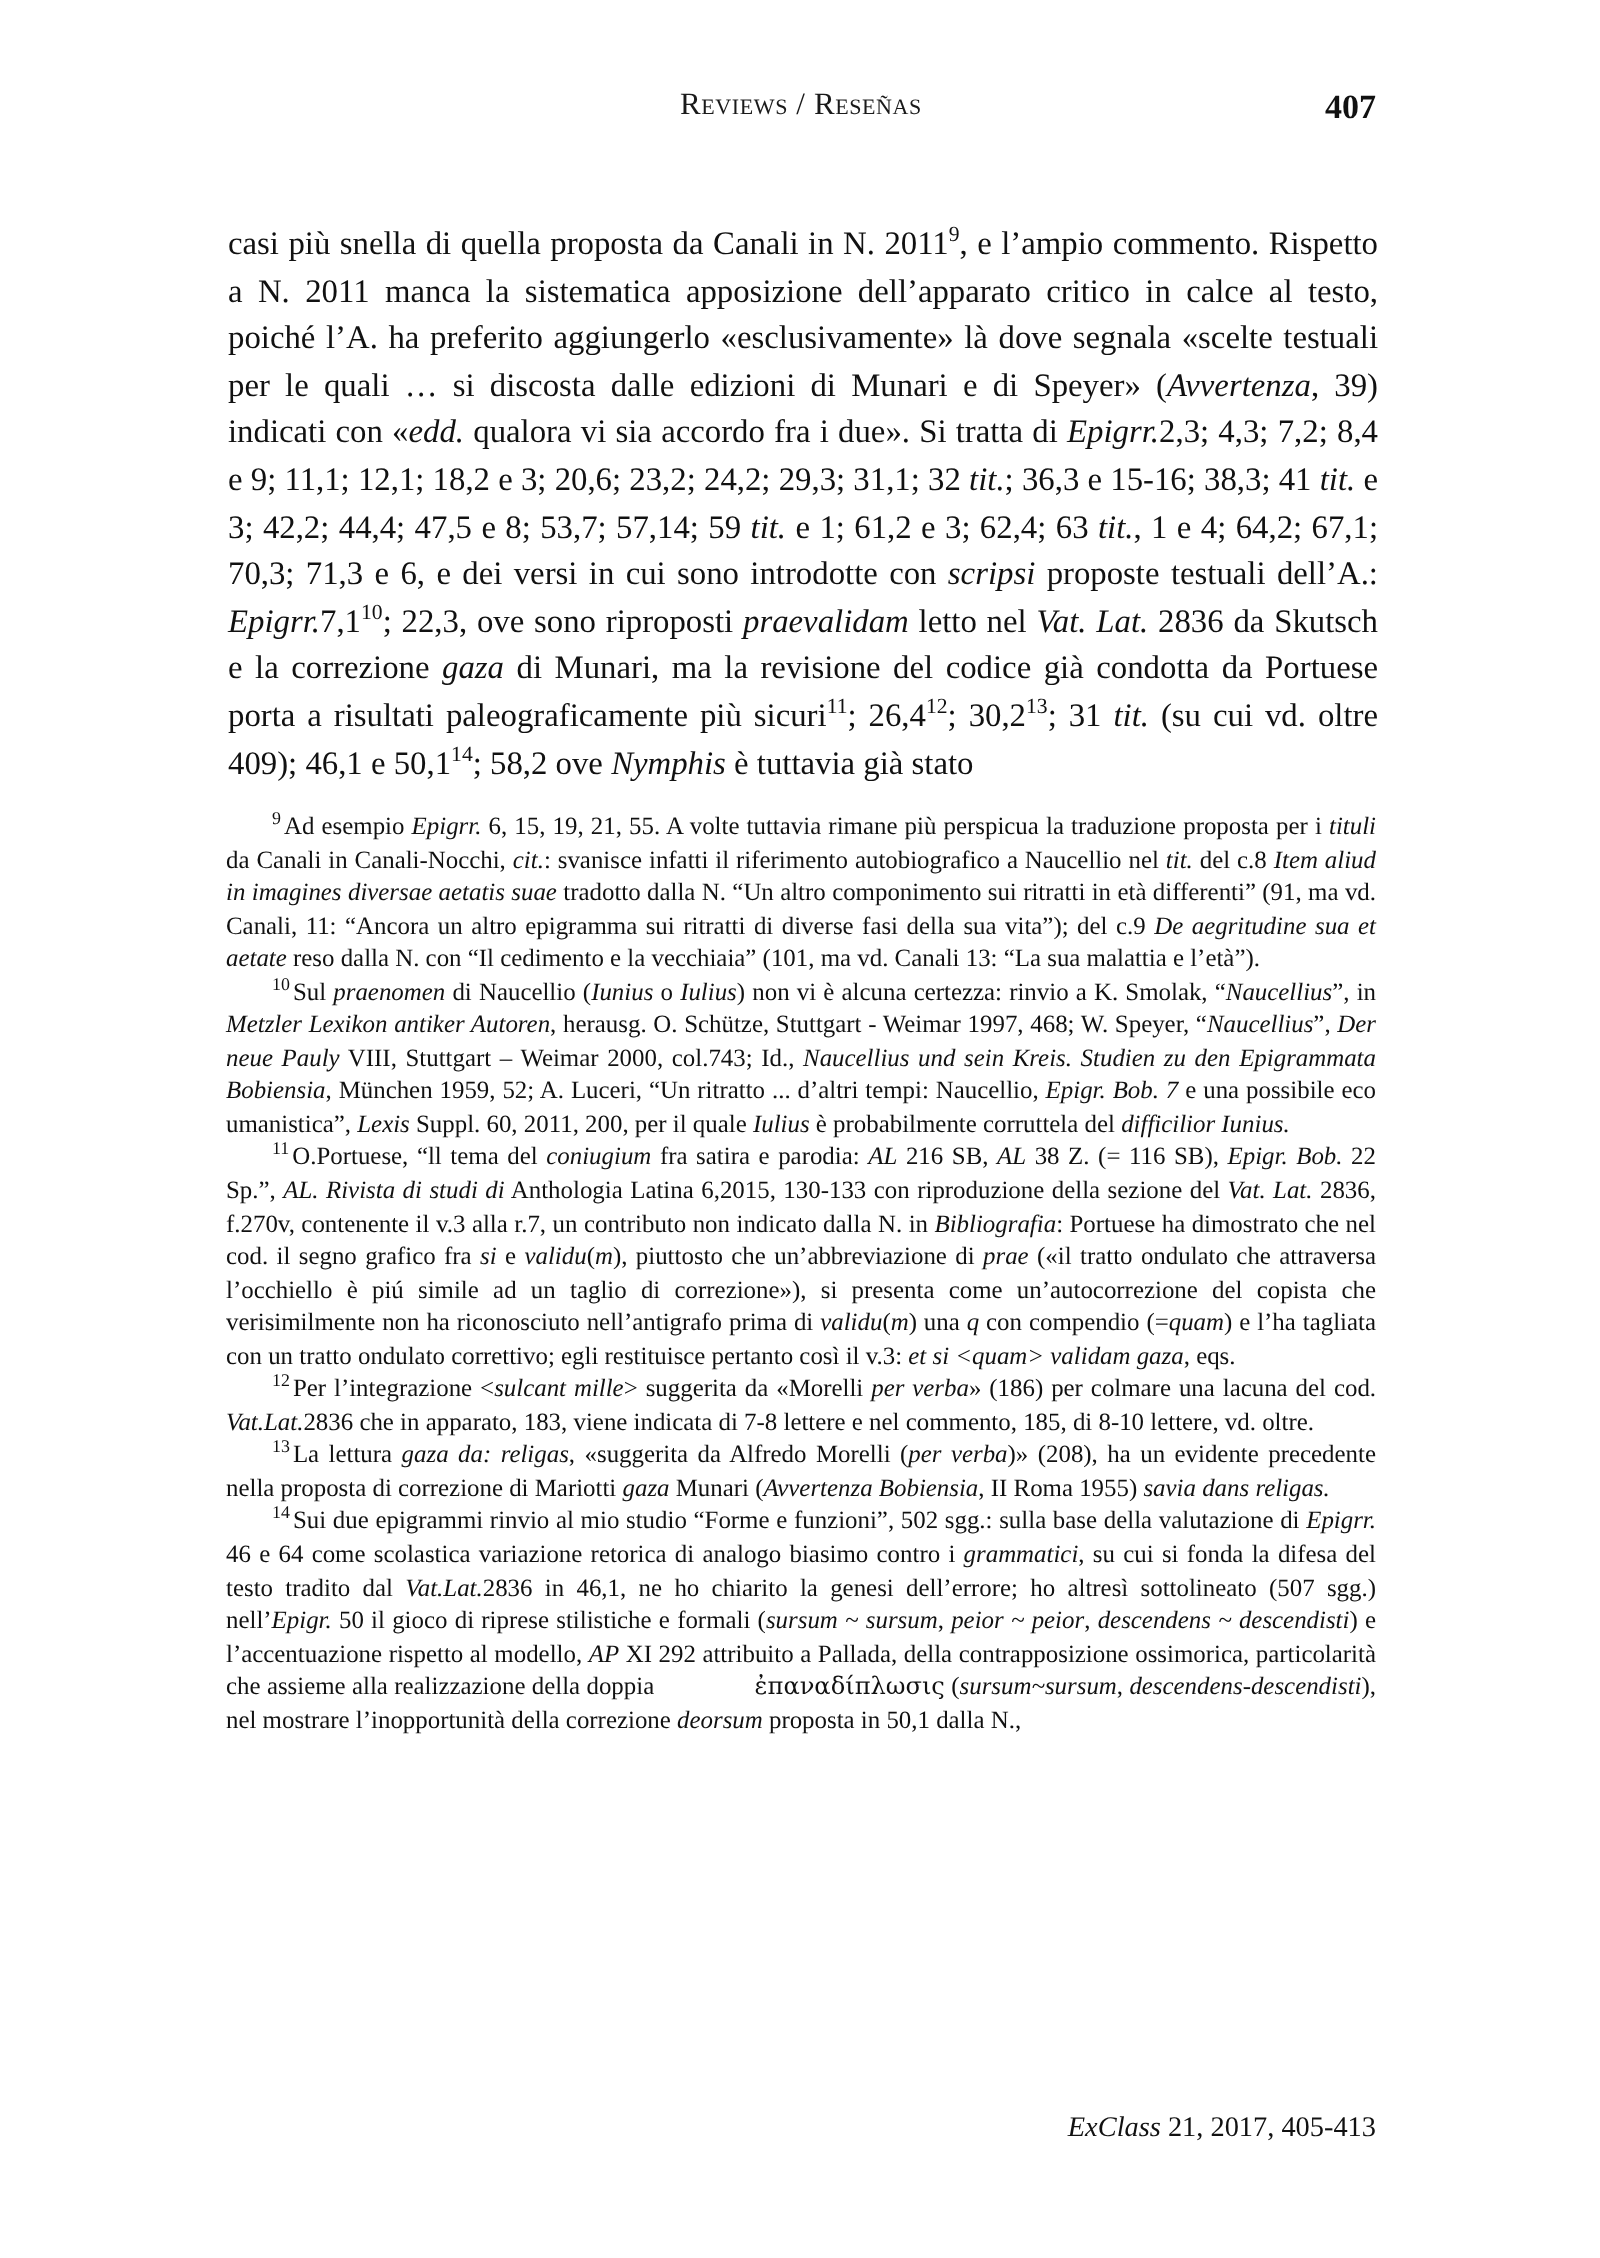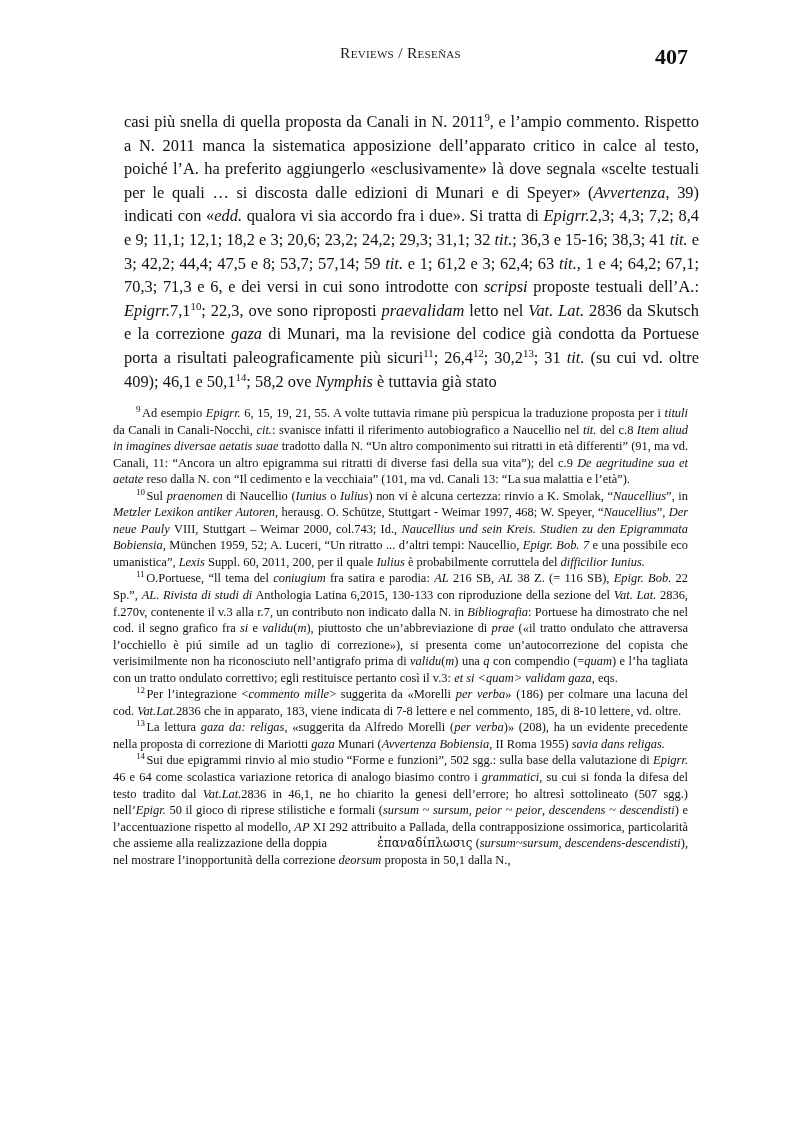--- a/index.html
+++ b/index.html
@@ -37,28 +37,28 @@
     font-size: 15.5px;
     font-variant: small-caps;
     letter-spacing: 0.3px;
     white-space: nowrap;
     color: #1a1a1a;
   }
   .rh-folio {
     position: absolute;
     right: 0;
     top: 0;
-    font-size: 22px;
+    font-size: 17px;
     font-weight: bold;
     color: #111;
   }
   
   .body-text {
     position: absolute;
-    left: 124px;
+    left: 114px;
     top: 110px;
     width: 575px;
     font-size: 16.4px;
     line-height: 23.6px;
     text-align: justify;
     text-justify: inter-word;
     hyphens: none;
   }
   .body-text p { margin: 0; }
   
@@ -116,24 +116,27 @@
     <p>
       <span class="fn-marker">9</span><span>Ad esempio <i>Epigrr.</i> 6, 15, 19, 21, 55. A volte tuttavia rimane più perspicua la traduzione proposta per i <i>tituli</i> da Canali in Canali-Nocchi, <i>cit.</i>: svanisce infatti il riferimento autobiografico a Naucellio nel <i>tit.</i> del c.8 <i>Item aliud in imagines diversae aetatis suae</i> tradotto dalla N. “Un altro componimento sui ritratti in età differenti” (91, ma vd. Canali, 11: “Ancora un altro epigramma sui ritratti di diverse fasi della sua vita”); del c.9 <i>De aegritudine sua et aetate</i> reso dalla N. con “Il cedimento e la vecchiaia” (101, ma vd. Canali 13: “La sua malattia e l’età”).</span>
     </p>
     <p>
       <span class="fn-marker">10</span><span>Sul <i>praenomen</i> di Naucellio (<i>Iunius</i> o <i>Iulius</i>) non vi è alcuna certezza: rinvio a K. Smolak, “<i>Naucellius</i>”, in <i>Metzler Lexikon antiker Autoren</i>, herausg. O. Schütze, Stuttgart - Weimar 1997,  468; W. Speyer, “<i>Naucellius</i>”, <i>Der neue Pauly</i> VIII, Stuttgart – Weimar 2000, col.743; Id., <i>Naucellius und sein Kreis. Studien zu den Epigrammata Bobiensia</i>, München 1959, 52; A. Luceri, “Un ritratto ... d’altri tempi: Naucellio, <i>Epigr. Bob. 7</i> e una possibile eco umanistica”, <i>Lexis</i> Suppl. 60, 2011, 200, per il quale <i>Iulius</i> è probabilmente corruttela del <i>difficilior Iunius.</i></span>
     </p>
     <p>
       <span class="fn-marker">11</span><span>O.Portuese, “ll tema del <i>coniugium</i> fra satira e parodia: <i>AL</i> 216 SB, <i>AL</i> 38 Z. (= 116 SB), <i>Epigr. Bob.</i> 22 Sp.”, <i>AL. Rivista di studi di</i> Anthologia Latina 6,2015, 130-133 con riproduzione della sezione del <i>Vat. Lat.</i> 2836, f.270v, contenente il v.3 alla r.7, un contributo non indicato dalla N. in <i>Bibliografia</i>: Portuese ha dimostrato che nel cod. il segno grafico fra <i>si</i> e <i>validu</i>(<i>m</i>), piuttosto che un’abbreviazione di <i>prae</i> («il tratto ondulato che attraversa l’occhiello è piú simile ad un taglio di correzione»), si presenta come un’autocorrezione del copista che verisimilmente non ha riconosciuto nell’antigrafo prima di <i>validu</i>(<i>m</i>) una <i>q</i> con compendio (=<i>quam</i>) e l’ha tagliata con un tratto ondulato correttivo; egli restituisce pertanto così il v.3: <i>et si &lt;quam&gt; validam gaza</i>, eqs.</span>
     </p>
     <p>
-      <span class="fn-marker">12</span><span>Per l’integrazione &lt;<i>commento mille</i>&gt; suggerita da «Morelli <i>per verba</i>» (186) per colmare una lacuna del cod. <i>Vat.Lat.</i>2836 che in apparato, 183, viene indicata di 7-8 lettere e nel commento, 185, di 8-10 lettere, vd. oltre.</span>
+      <span class="fn-marker">12</span><span>Per l’integrazione &lt;<i>sulcant mille</i>&gt; suggerita da «Morelli <i>per verba</i>» (186) per colmare una lacuna del cod. <i>Vat.Lat.</i>2836 che in apparato, 183, viene indicata di 7-8 lettere e nel commento, 185, di 8-10 lettere, vd. oltre.</span>
     </p>
     <p>
       <span class="fn-marker">13</span><span>La lettura <i>gaza da: religas</i>, «suggerita da Alfredo Morelli (<i>per verba</i>)» (208), ha un evidente precedente nella proposta di correzione di Mariotti <i>gaza</i> Munari (<i>Avvertenza Bobiensia</i>, II Roma 1955) <i>savia dans religas.</i></span>
     </p>
     <p>
       <span class="fn-marker">14</span><span>Sui due epigrammi rinvio al mio studio “Forme e funzioni”, 502 sgg.: sulla base della valutazione di <i>Epigrr.</i> 46 e 64 come scolastica variazione retorica di analogo biasimo contro i <i>grammatici</i>, su cui si fonda la difesa del testo tradito dal <i>Vat.Lat.</i>2836 in 46,1, ne ho chiarito la genesi dell’errore; ho altresì sottolineato (507 sgg.) nell’<i>Epigr.</i> 50 il gioco di riprese stilistiche e formali (<i>sursum ~ sursum</i>, <i>peior ~ peior</i>, <i>descendens ~ descendisti</i>) e l’accentuazione rispetto al modello, <i>AP</i> XI 292 attribuito a Pallada, della contrapposizione ossimorica, particolarità che assieme alla realizzazione della doppia <span class="grk">ἐπαναδίπλωσις</span> (<i>sursum~sursum</i>, <i>descendens-descendisti</i>), nel mostrare l’inopportunità della correzione <i>deorsum</i> proposta in 50,1 dalla N.,</span>
     </p>
   </div>
 
+  <div class="page-footer">
+    <i>ExClass</i><span> 21, 2017, 405-413</span>
+  </div>
 
 </div>
 
 </body></html>

